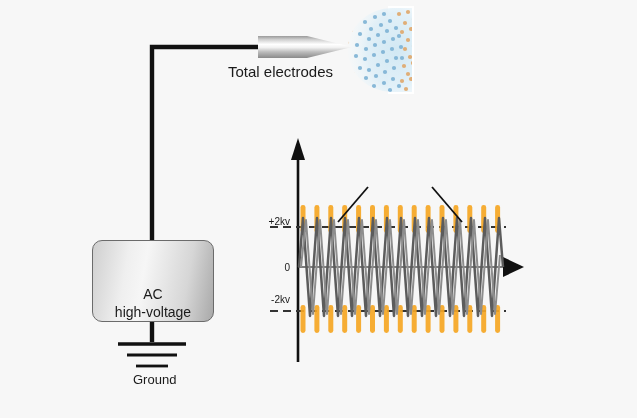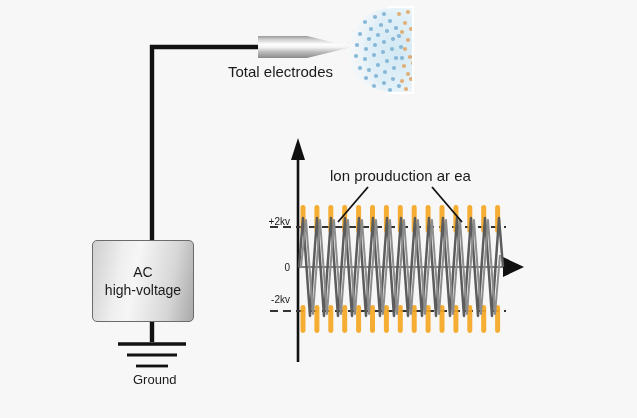--- a/index.html
+++ b/index.html
@@ -56,30 +56,30 @@
     font-family: "Liberation Sans", sans-serif;
   }
   #tick-pos2kv { left: 230px; top: 216px; }
   #tick-zero   { left: 230px; top: 262px; }
   #tick-neg2kv { left: 230px; top: 294px; }
 
   #psu-box {
     position: absolute;
     left: 92px;
     top: 240px;
-    width: 102px;
+    width: 122px;
     height: 82px;
     border: 1.3px solid #6b6b6b;
-    border-radius: 5px;
+    border-radius: 10px;
     background: linear-gradient(100deg, #cfcfcf 0%, #efefef 28%, #f6f6f6 42%, #d6d6d6 76%, #a9a9a9 100%);
     box-sizing: border-box;
     display: flex;
     flex-direction: column;
     align-items: center;
-    justify-content: center;
+    justify-content: flex-end;
   }
   #psu-box .psu-line {
     font-size: 14px;
     color: #1a1a1a;
     text-align: center;
     line-height: 1.30;
     font-family: "Liberation Sans", sans-serif;
   }
 </style>
 </head>
@@ -257,21 +257,20 @@
     </g>
 
     <g stroke="#111111" stroke-width="1.8">
       <line x1="338" y1="222" x2="368" y2="187"></line>
       <line x1="462" y1="222" x2="432" y2="187"></line>
     </g>
   </svg>
 
   <div class="lbl" id="label-total-electrodes">Total electrodes</div>
 
-  <div class="lbl" id="label-ion-area">lon prouduction ar ea</div>
 
   <div class="lbl" id="label-ground">Ground</div>
 
   <div class="axis-tick-label" id="tick-pos2kv">+2kv</div>
 
   <div class="axis-tick-label" id="tick-zero">0</div>
 
   <div class="axis-tick-label" id="tick-neg2kv">-2kv</div>
 
   <div id="psu-box">

